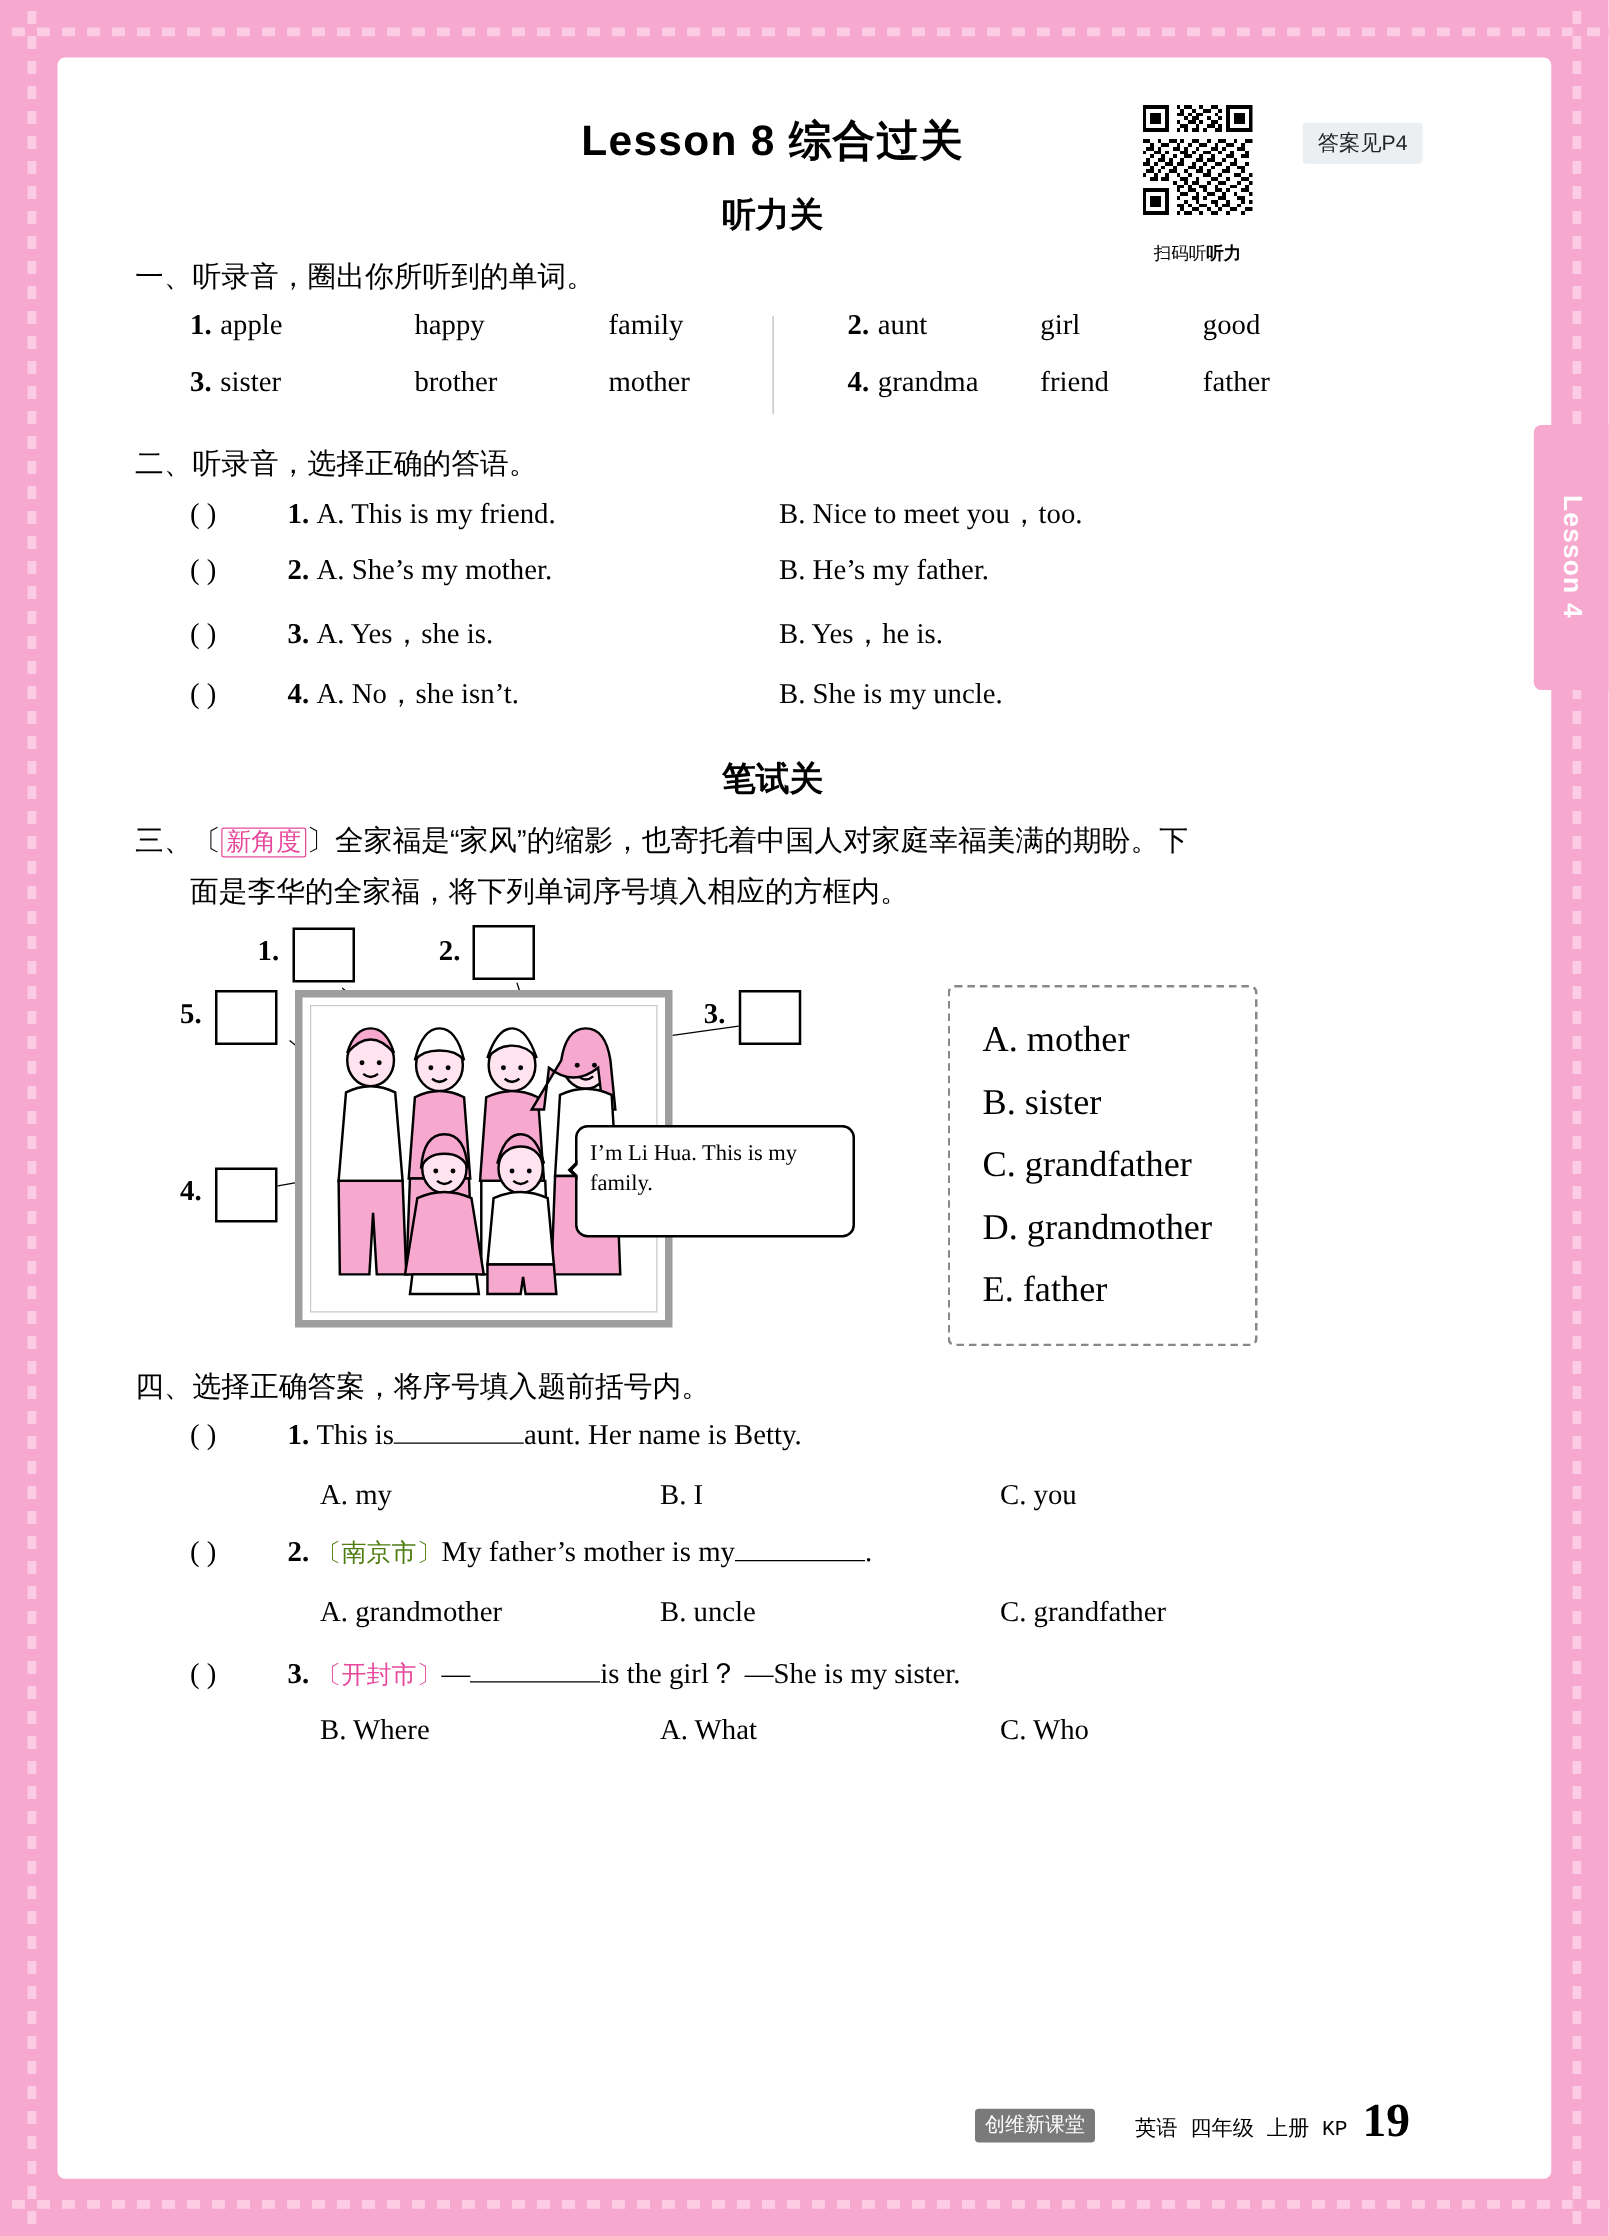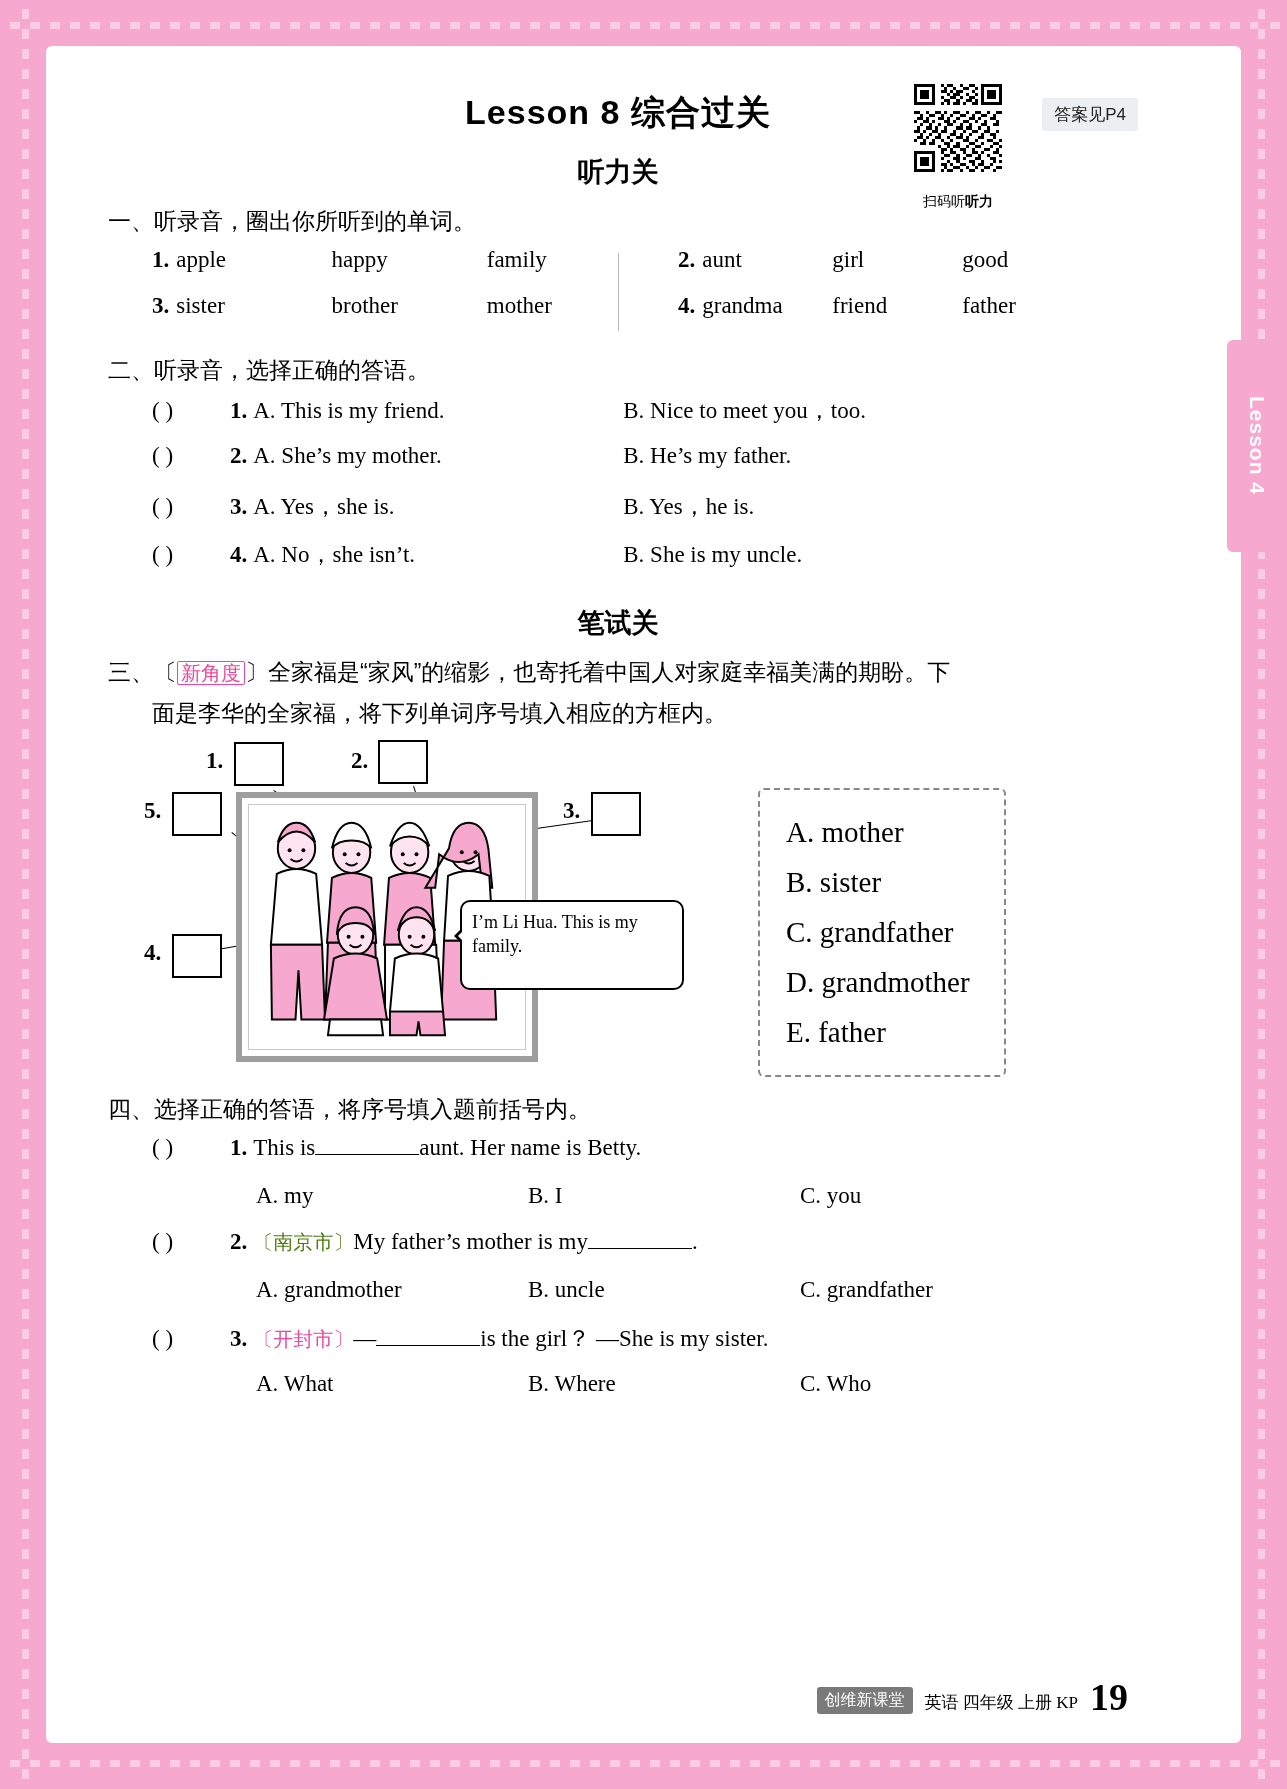--- a/index.html
+++ b/index.html
@@ -174,21 +174,21 @@
   .footer {
     position:absolute; left:0; right:0; bottom:4px;
     display:flex; align-items:flex-end; justify-content:flex-end;
     gap:12px;
   }
   .footer-brand {
     background:#7a7a7a; color:#fff;
     font-family:"Liberation Sans", sans-serif;
     font-size:16px; padding:3px 8px; border-radius:3px;
   }
-  .footer-text { font-family:Liberation Serif, serif; font-size:17px; }
+  .footer-text { font-family:Liberation Mono, monospace; font-size:17px;margin-left:20px; }
   .page-num { font-family:Liberation Serif, serif; font-weight:bold; font-size:38px; line-height:.9;}
 </style>
 </head>
 <body>
 
 <div class="border-frame">
   <div class="wave wave-top"></div>
   <div class="wave wave-bottom"></div>
   <div class="wave wave-left"></div>
   <div class="wave wave-right"></div>
@@ -568,21 +568,21 @@
 
     <div class="word-bank">
       <div>A. mother</div>
       <div>B. sister</div>
       <div>C. grandfather</div>
       <div>D. grandmother</div>
       <div>E. father</div>
     </div>
   </div>
 
-  <div class="q-stem" style="margin-top:22px;">四、选择正确的答语，将序号填入题前括号内。</div>
+  <div class="q-stem" style="margin-top:22px;">四、选择正确答案，将序号填入题前括号内。</div>
 
   <div class="q4-line">
     <span class="paren">(        )</span>
     <span class="cnum">1.</span>
     <span>This is </span>
     <span class="blank"></span>
     <span> aunt. Her name is Betty.</span>
   </div>
   <div class="opts-row">
     <span>A. my</span>
@@ -606,22 +606,22 @@
 
   <div class="q4-line">
     <span class="paren">(        )</span>
     <span class="cnum">3.</span>
     <span style="color:#e8499c;font-size:20px;font-family:'Liberation Sans',sans-serif;">〔<span class="bracket-tag" style="border:none;padding:0;">开封市</span>〕</span>
     <span>—</span>
     <span class="blank"></span>
     <span> is the girl？ —She is my sister.</span>
   </div>
   <div class="opts-row">
+    <span>B. Where</span>
     <span>A. What</span>
-    <span>B. Where</span>
     <span>C. Who</span>
   </div>
 
   <div class="footer">
     <span class="footer-brand">创维新课堂</span>
     <span class="footer-text">英语  四年级  上册  KP</span>
     <span class="page-num">19</span>
   </div>
 
 </div>

